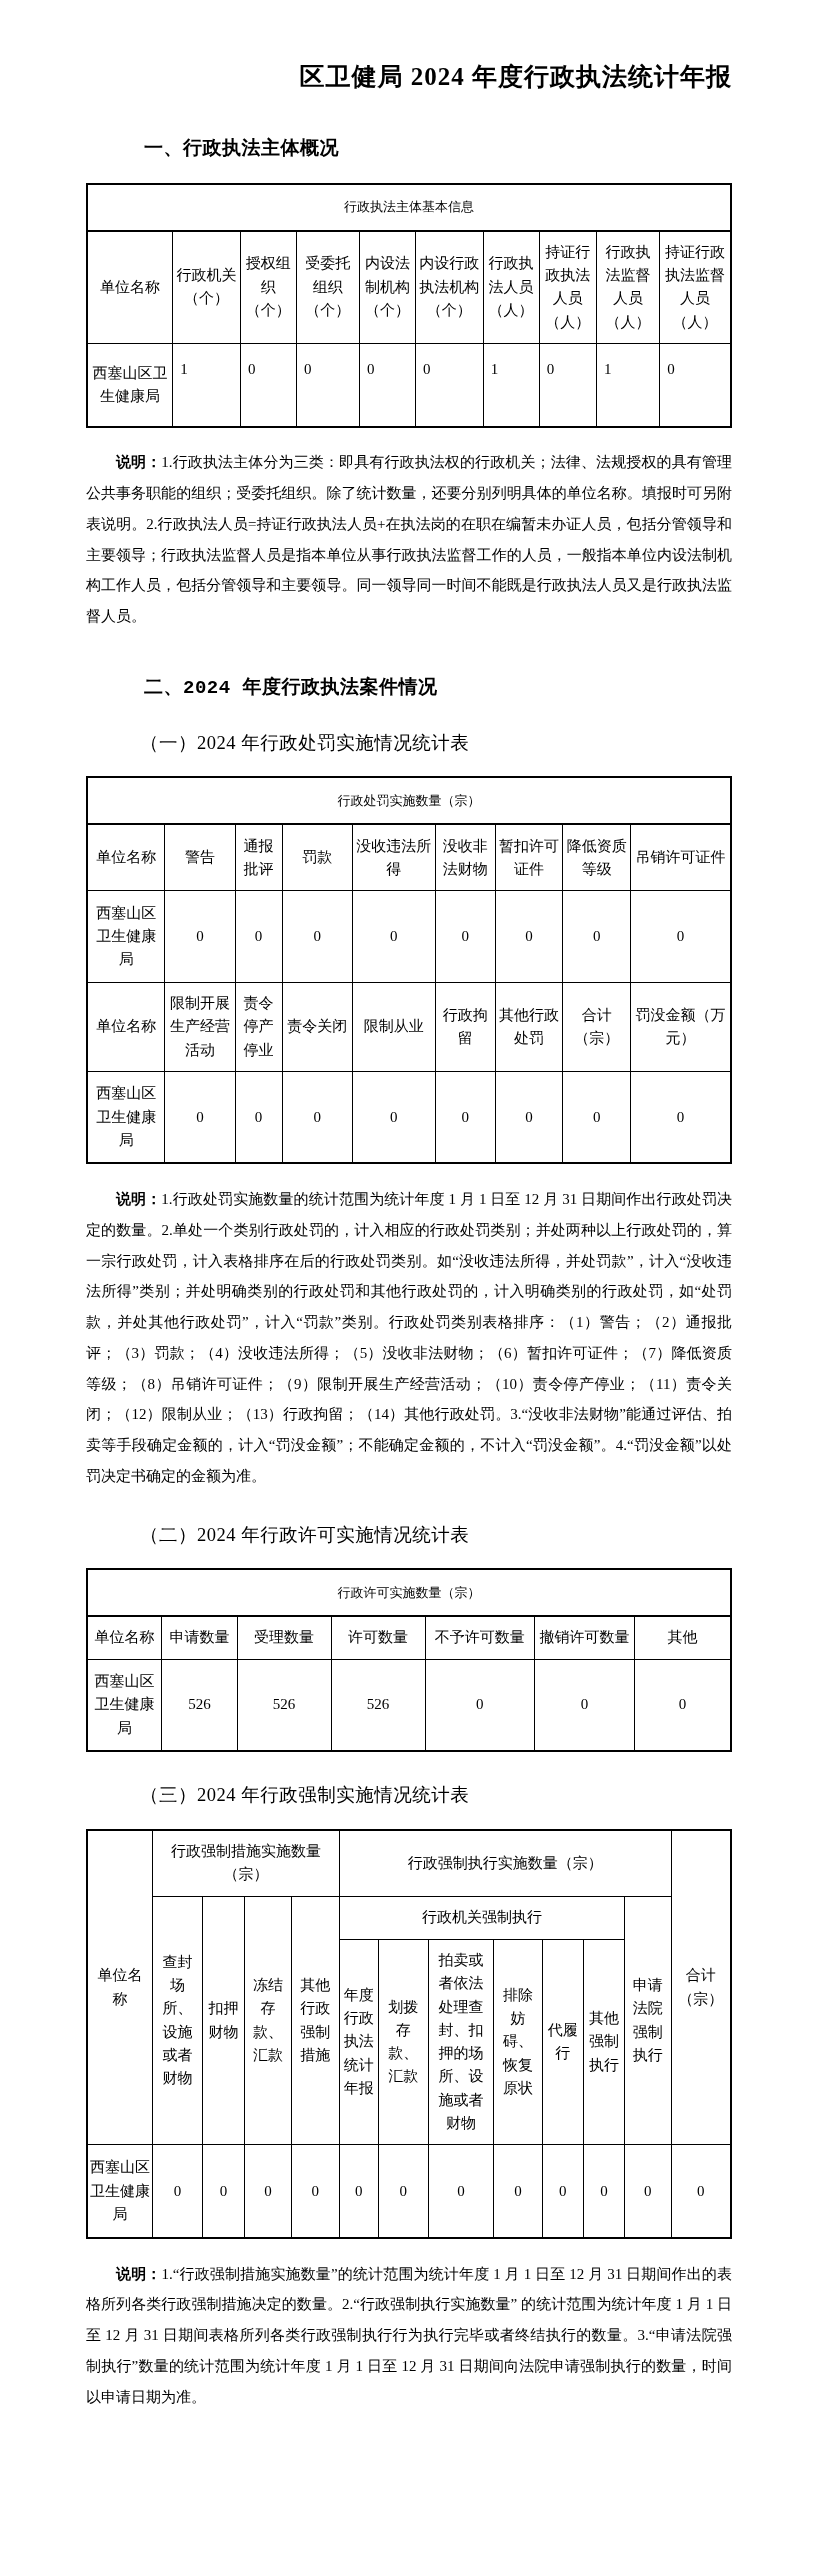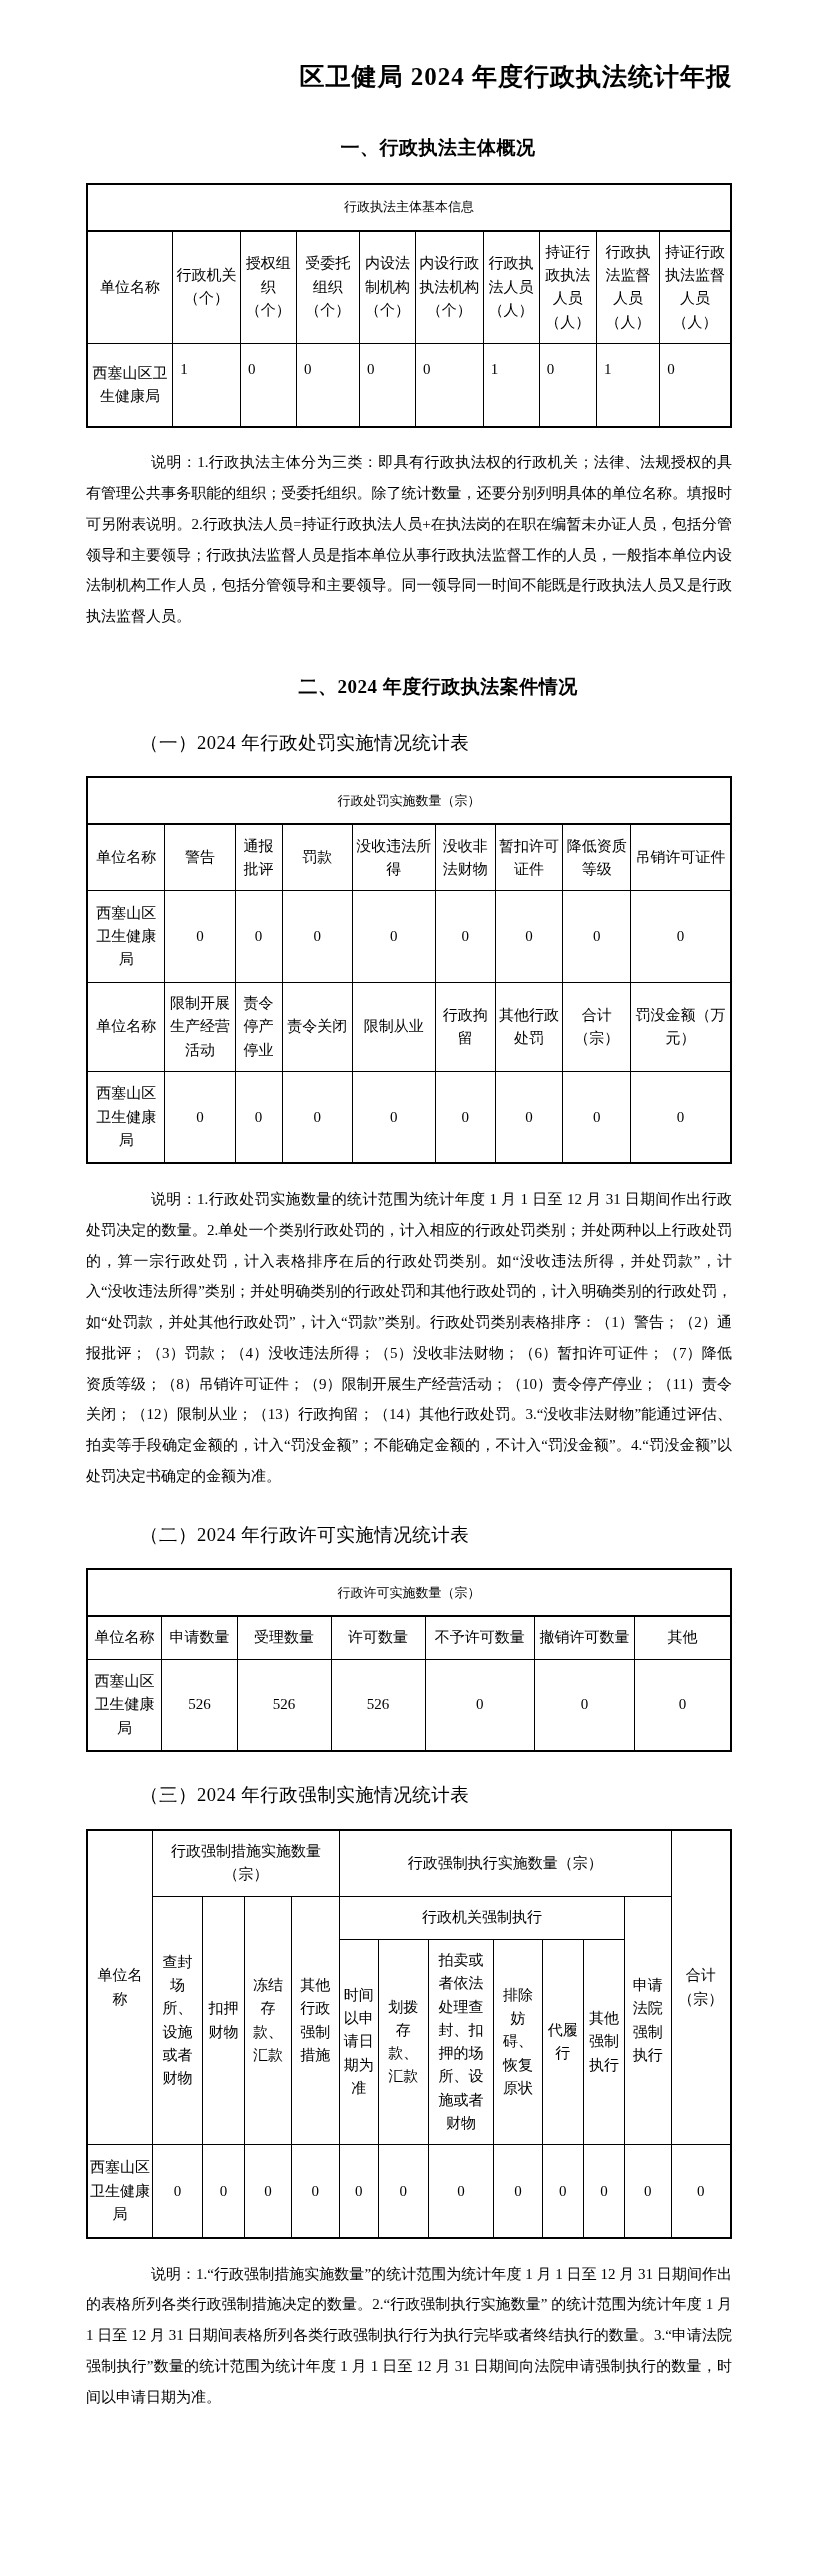--- a/index.html
+++ b/index.html
@@ -1,31 +1,31 @@
 <!DOCTYPE html>
 <html style="font-size:8.2px"><head>
 <meta charset="utf-8">
 <style>
   html,body{margin:0;padding:0;background:#ffffff;}
   body{width:818px;color:#000;font-family:"Liberation Serif","DejaVu Serif",serif;}
   .page{width:818px;min-height:3056px;box-sizing:border-box;padding:28px 86px 88px 86px;background:#fff;}
   .doc-title{margin-top:32px;text-align:right;font-size:25px;font-weight:700;letter-spacing:1px;}
-  .sec{margin-top:42px;padding-left:58px;font-size:19px;font-weight:700;font-family:Liberation Serif, serif;letter-spacing:0.5px;text-align:center;}
+  .sec{margin-top:42px;padding-left:58px;font-size:19px;font-weight:700;font-family:Liberation Mono, monospace;letter-spacing:0.5px;}
   .subsec{margin-top:30px;padding-left:54px;font-size:18.5px;font-weight:400;letter-spacing:0.5px;}
   table.t{width:100%;border-collapse:collapse;table-layout:fixed;margin-top:21.6px;border:2.1px solid #000;}
   table.t td{border:1px solid #000;text-align:center;vertical-align:middle;font-size:15px;line-height:1.55;padding:7.2px 3.1px;word-break:break-all;}
   tr.cap td{font-size:13px;padding:12.4px 4.1px;border-bottom:2.1px solid #000;}
   tr.hdr td{padding:9.3px 2.6px;}
   tr.hdr.major td{border-bottom:1.5px solid #000;}
   tr.data td{padding:12.4px 3.1px;height:61px;margin-left:44px;}
   tr.data td.unit{padding:10.3px 2.1px;}
   .t1 tr.data td.val{text-align:left;vertical-align:top;padding:13.4px 3.1px 3.1px 7.2px;}
   .t4 tr.data td{height:67px;}
   p.note{margin:19.6px 0 0 0;font-size:15px;line-height:2.05;text-align:justify;text-indent:2em;}
-  p.note .lbl{font-weight:400;margin-left:35px;}
+  p.note .lbl{font-weight:700;}
 </style>
 </head>
 <body>
 
 <div class="page">
 
   <div class="doc-title">区卫健局 2024 年度行政执法统计年报</div>
 
   <div class="sec">一、行政执法主体概况</div>
 
@@ -208,21 +208,21 @@
     </tr>
     <tr class="hdr">
       <td rowspan="2">查封场所、设施或者财物</td>
       <td rowspan="2">扣押财物</td>
       <td rowspan="2">冻结存款、汇款</td>
       <td rowspan="2">其他行政强制措施</td>
       <td colspan="6">行政机关强制执行</td>
       <td rowspan="2">申请法院强制执行</td>
     </tr>
     <tr class="hdr">
-      <td>时间以申请日期为准</td>
+      <td>年度行政执法统计年报</td>
       <td>划拨存款、汇款</td>
       <td>拍卖或者依法处理查封、扣押的场所、设施或者财物</td>
       <td>排除妨碍、恢复原状</td>
       <td>代履行</td>
       <td>其他强制执行</td>
     </tr>
     <tr class="data">
       <td class="unit">西塞山区卫生健康局</td>
       <td class="val">0</td>
       <td class="val">0</td>

